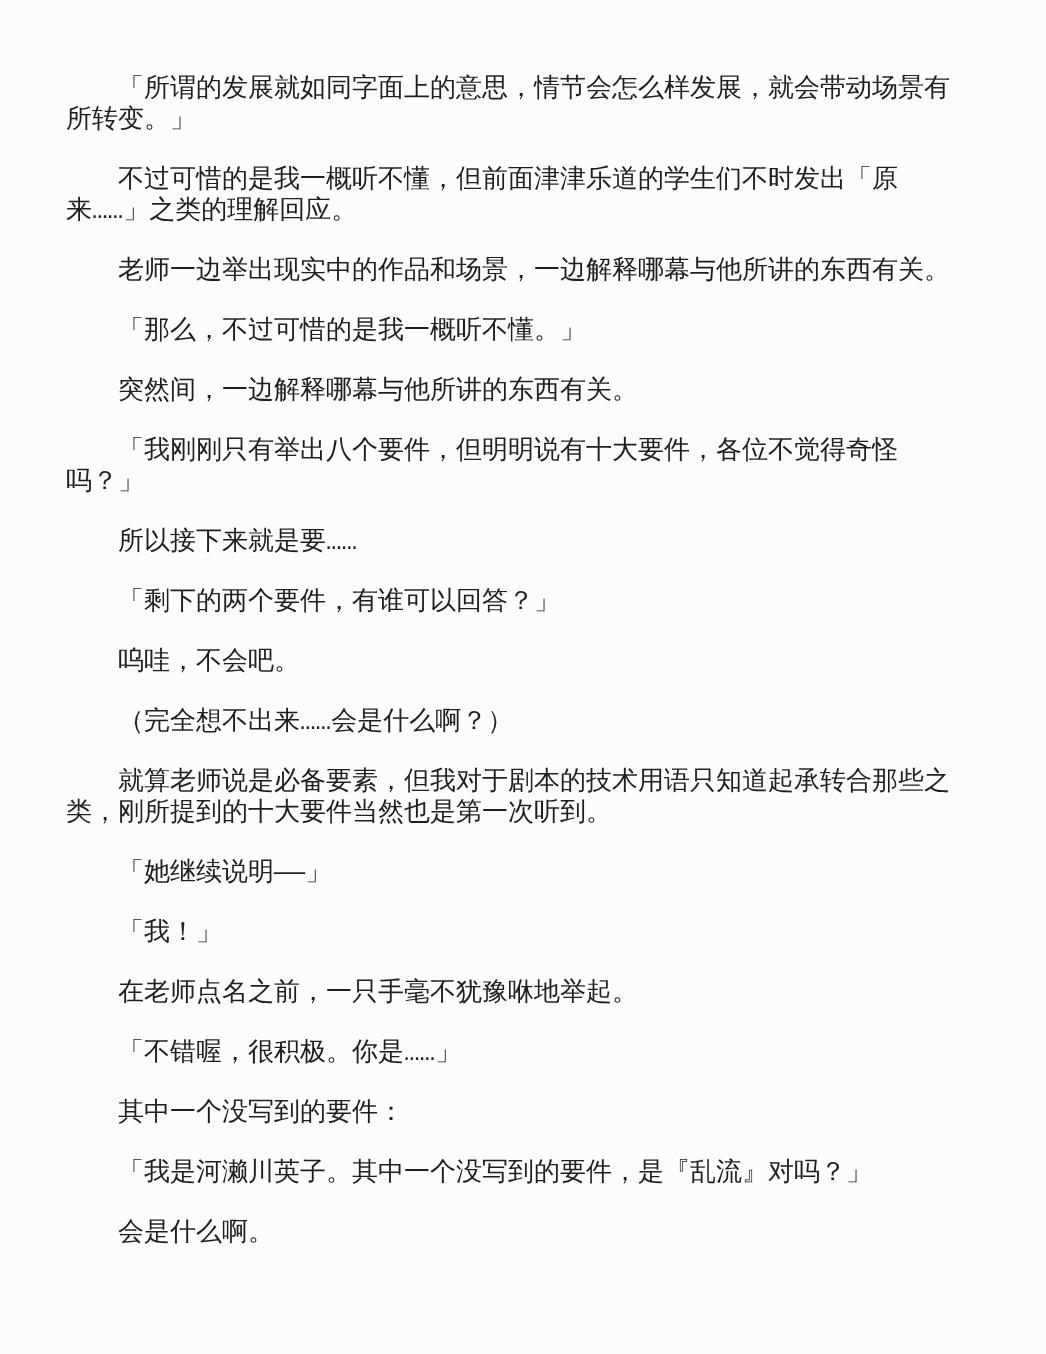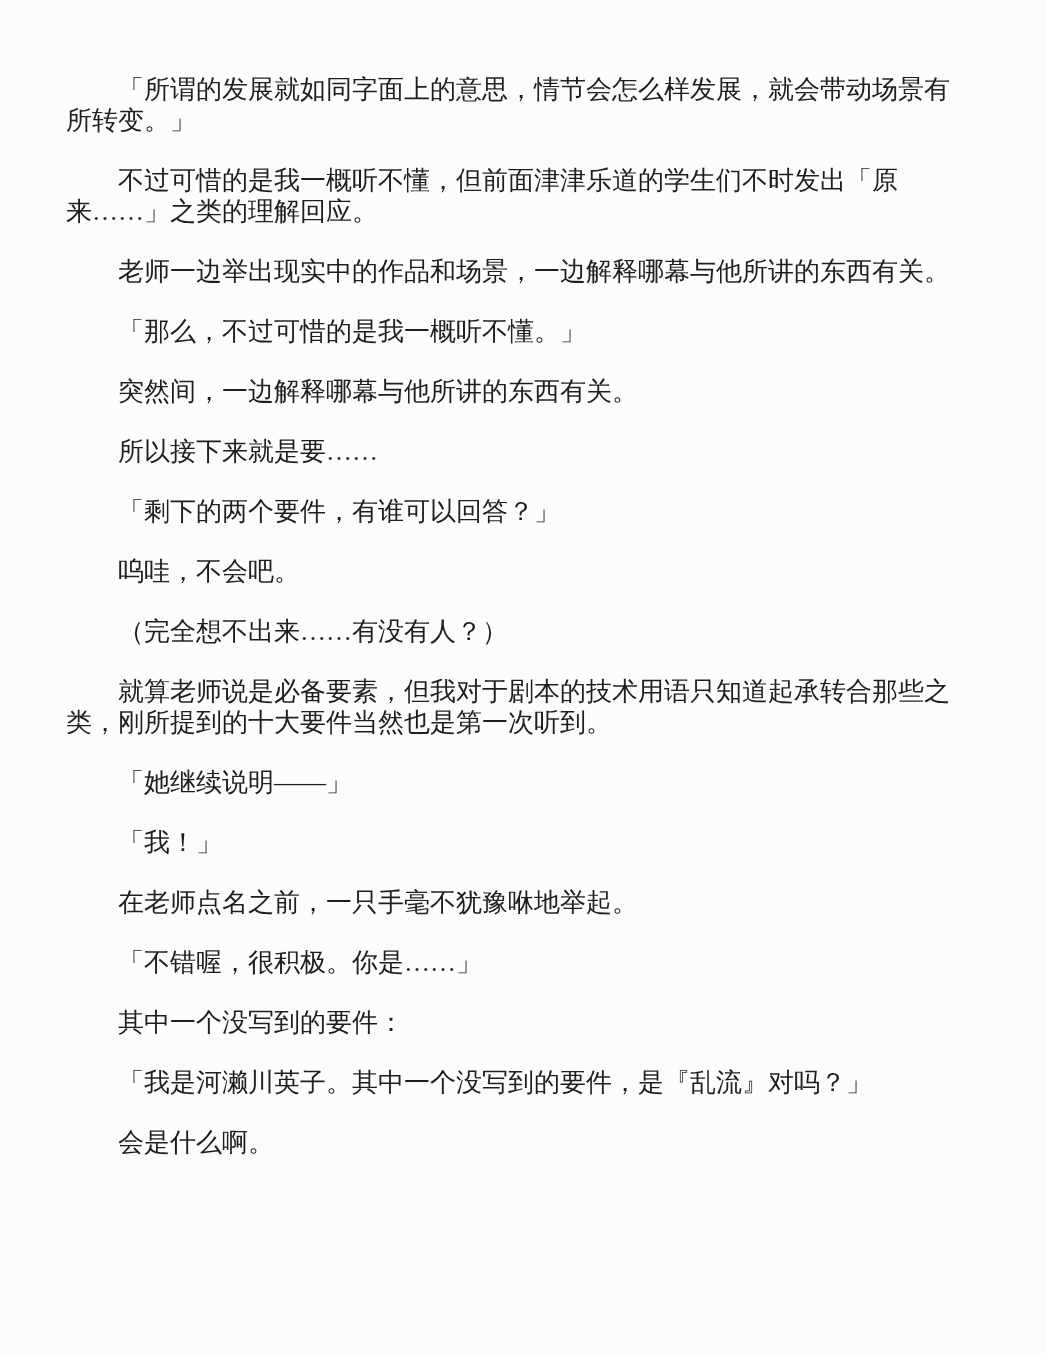--- a/index.html
+++ b/index.html
@@ -8,21 +8,21 @@
     background: #ffffff;
   }
   .page {
     position: relative;
     width: 1046px;
     height: 1354px;
     box-sizing: border-box;
     background: #fcfcfc;
     padding: 74px 64px 0 66px;
     overflow: hidden;
-    font-family: Liberation Serif, serif;
+    font-family: Liberation Mono, monospace;
   }
   .text-block {
     width: 900px;
   }
   .page p {
     margin: 0 0 29px 0;
     padding: 0;
     font-size: 26px;
     line-height: 31px;
     color: #1e1e1e;
@@ -35,24 +35,25 @@
 </head>
 <body>
 
 <div class="page">
   <div class="text-block">
     <p>「所谓的发展就如同字面上的意思，情节会怎么样发展，就会带动场景有所转变。」</p>
     <p>不过可惜的是我一概听不懂，但前面津津乐道的学生们不时发出「原来……」之类的理解回应。</p>
     <p>老师一边举出现实中的作品和场景，一边解释哪幕与他所讲的东西有关。</p>
     <p>「那么，不过可惜的是我一概听不懂。」</p>
     <p>突然间，一边解释哪幕与他所讲的东西有关。</p>
+    <p>「我刚刚只有举出八个要件，但明明说有十大要件，各位不觉得奇怪吗？」</p>
     <p>所以接下来就是要……</p>
     <p>「剩下的两个要件，有谁可以回答？」</p>
     <p>呜哇，不会吧。</p>
-    <p>（完全想不出来……有没有人？）</p>
+    <p>（完全想不出来……会是什么啊？）</p>
     <p>就算老师说是必备要素，但我对于剧本的技术用语只知道起承转合那些之类，刚所提到的十大要件当然也是第一次听到。</p>
     <p>「她继续说明——」</p>
     <p>「我！」</p>
     <p>在老师点名之前，一只手毫不犹豫咻地举起。</p>
     <p>「不错喔，很积极。你是……」</p>
     <p>其中一个没写到的要件：</p>
     <p>「我是河濑川英子。其中一个没写到的要件，是『乱流』对吗？」</p>
     <p>会是什么啊。</p>
   </div>
 </div>

